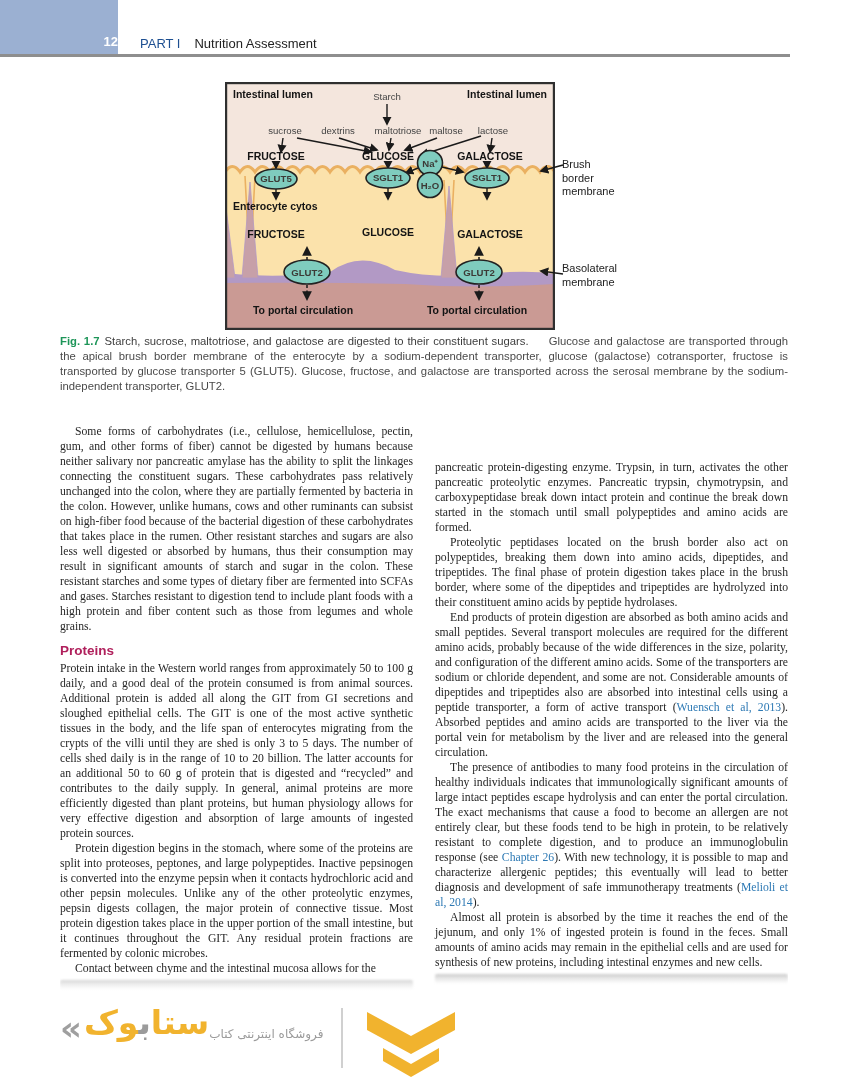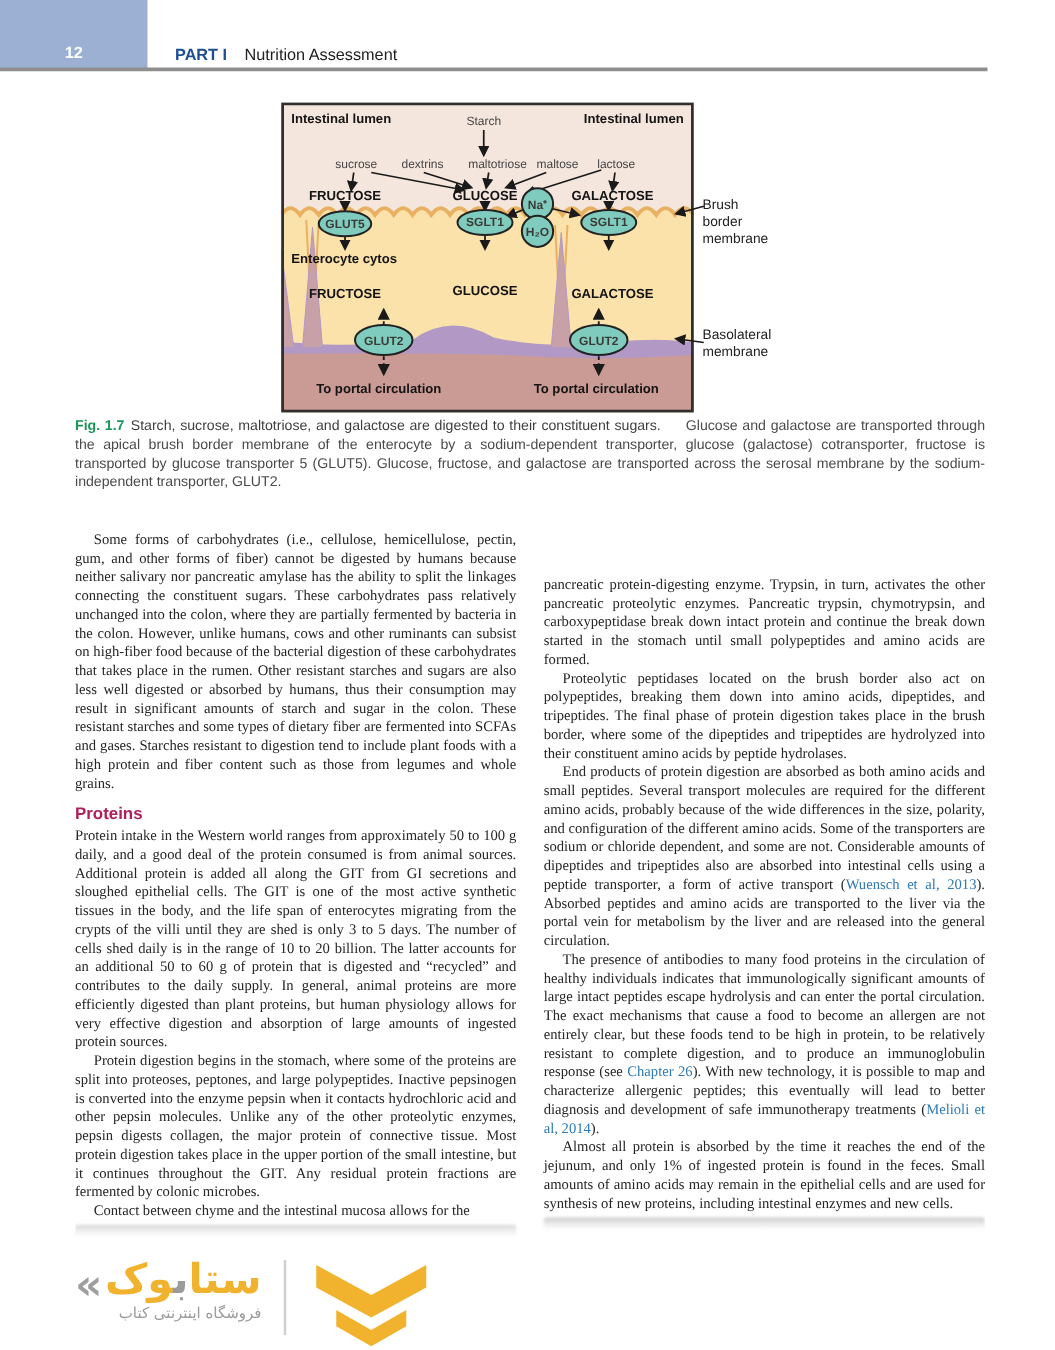--- a/index.html
+++ b/index.html
@@ -1,24 +1,24 @@
 <!DOCTYPE html>
 <html style="--band: #9bb0d2; --blue: #1d4f91; --magenta: #b0205c; --link: #2d79b4; --green: #1d9558; --yellow: #f1b32e; --body: #262626; --fig-lumen: #f4e6dd; --fig-cell: #fbe2ab; --fig-membrane: #eab061; --fig-teal: #7fccbe; --fig-baso: #b299c5; --fig-serosa: #ca9a94;"><head>
 <meta charset="utf-8">
 <style>
   html,body{margin:0;padding:0;background:#ffffff;}
   .page{position:relative;width:844px;height:1080px;background:#fff;overflow:hidden;
         font-family:"Liberation Serif",serif;}
   
   .band{position:absolute;left:0;top:0;width:118px;height:56px;background:var(--band,#9bb0d2);
-        display:flex;align-items:flex-end;justify-content:center;}
+        display:flex;align-items:flex-end;justify-content:flex-end;}
   .band span{color:#fff;font:700 13px "Liberation Sans",sans-serif;padding-bottom:7px;}
   .rule{position:absolute;left:0;top:54px;width:790px;height:2.5px;background:#8e8e8e;}
   .running-head{position:absolute;left:140px;top:36px;font-family:"Liberation Sans",sans-serif;font-size:13px;}
-  .running-head .part{color:var(--blue,#1d4f91);font-weight:700;margin-right:14px;}
+  .running-head .part{color:var(--blue,#1d4f91);font-weight:400;margin-right:14px;}
   .running-head .ptitle{color:#222;}
   
   .figure-box{position:absolute;left:225px;top:82px;width:330px;height:292px;}
   .f-lumen{fill:var(--fig-lumen,#f4e6dd);}
   .f-cell{fill:var(--fig-cell,#fbe2ab);}
   .f-mem{stroke:var(--fig-membrane,#eab061);fill:none;stroke-width:3;}
   .f-cleft{stroke:var(--fig-membrane,#eab061);fill:none;stroke-width:1.6;}
   .f-serosa{fill:var(--fig-serosa,#ca9a94);}
   .f-baso{fill:var(--fig-baso,#b299c5);}
   .f-spike{fill:#c7a0a8;stroke:var(--fig-baso,#b299c5);stroke-width:.8;}
@@ -49,21 +49,21 @@
   .sec-heading{margin:9px 0 3px 0;font:700 13.5px "Liberation Sans",sans-serif;color:var(--magenta,#b0205c);}
   .faded-line{height:10px;margin-top:4px;background:linear-gradient(to bottom,rgba(110,110,110,.38),rgba(255,255,255,0));
               filter:blur(1.3px);border-radius:2px;}
   .fade-overlay{position:absolute;left:0;top:972px;width:844px;height:34px;
                 background:linear-gradient(to bottom,rgba(255,255,255,0),#fff 88%);pointer-events:none;}
   
   .footer{position:absolute;left:0;top:1002px;width:844px;height:78px;background:#fff;
           display:flex;align-items:flex-start;justify-content:space-between;padding:4px 56px 0 60px;box-sizing:border-box;}
   .logo-group{display:flex;align-items:flex-start;}
   .logo-chev{font:700 34px "DejaVu Sans",sans-serif;color:#9f9f9f;margin-top:2px;margin-right:2px;}
-  .logo-col{display:flex;flex-direction:column;align-items:flex-end;}
+  .logo-col{display:flex;flex-direction:row;align-items:flex-end;}
   .logotype{direction:rtl;font:700 33px "DejaVu Sans",sans-serif;line-height:1.05;}
   .logo-tagline{direction:rtl;font:400 12px "DejaVu Sans",sans-serif;color:#9b9b9b;margin-top:2px;}
   .logo-divider{width:1.5px;height:60px;background:#d0d0d0;margin:2px 16px 0 18px;}
   .footer-right{text-align:right;}
   .fa-title{direction:rtl;font:700 19px "DejaVu Sans",sans-serif;color:#1f1f1f;}
   .site-url{font:700 24px "DejaVu Sans",sans-serif;letter-spacing:7px;color:#3c3c3c;margin-top:6px;white-space:nowrap;}
 </style>
 </head>
 <body>
 

